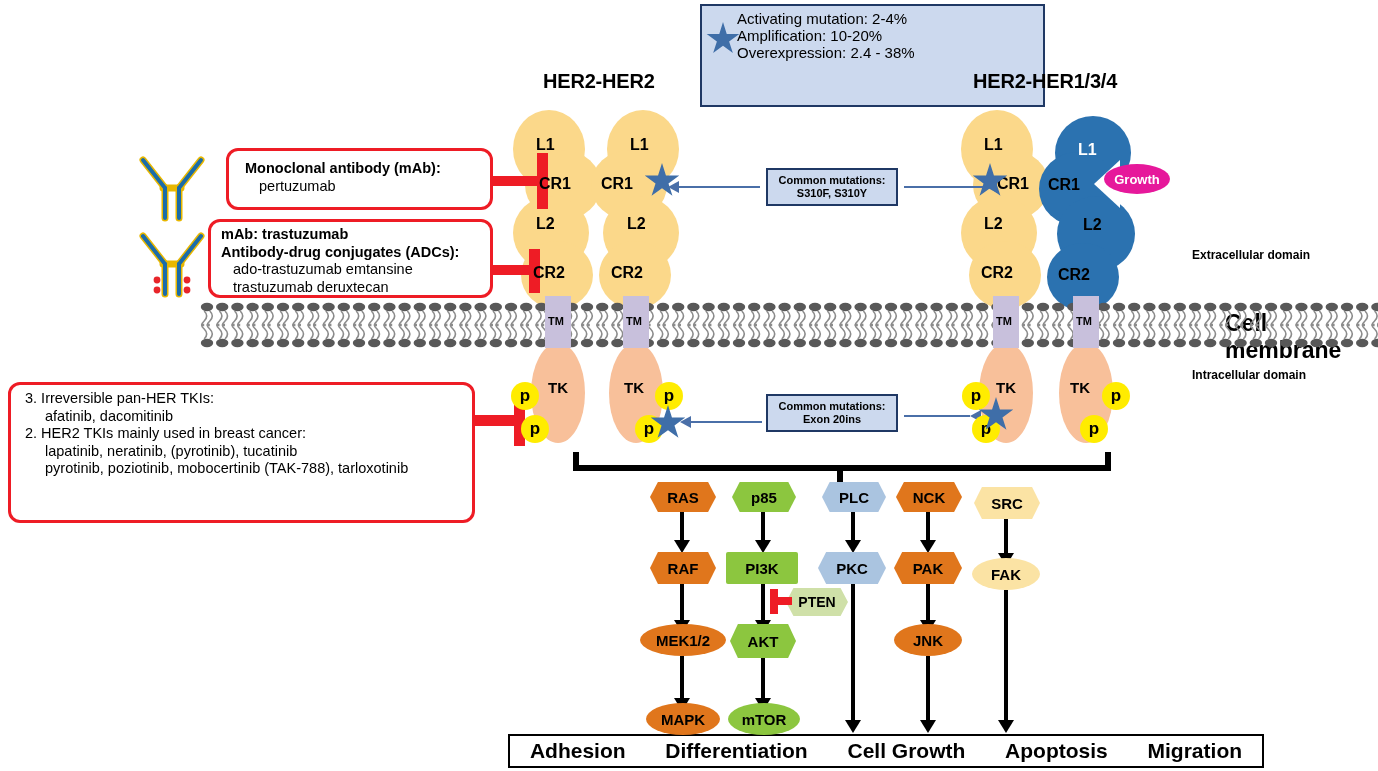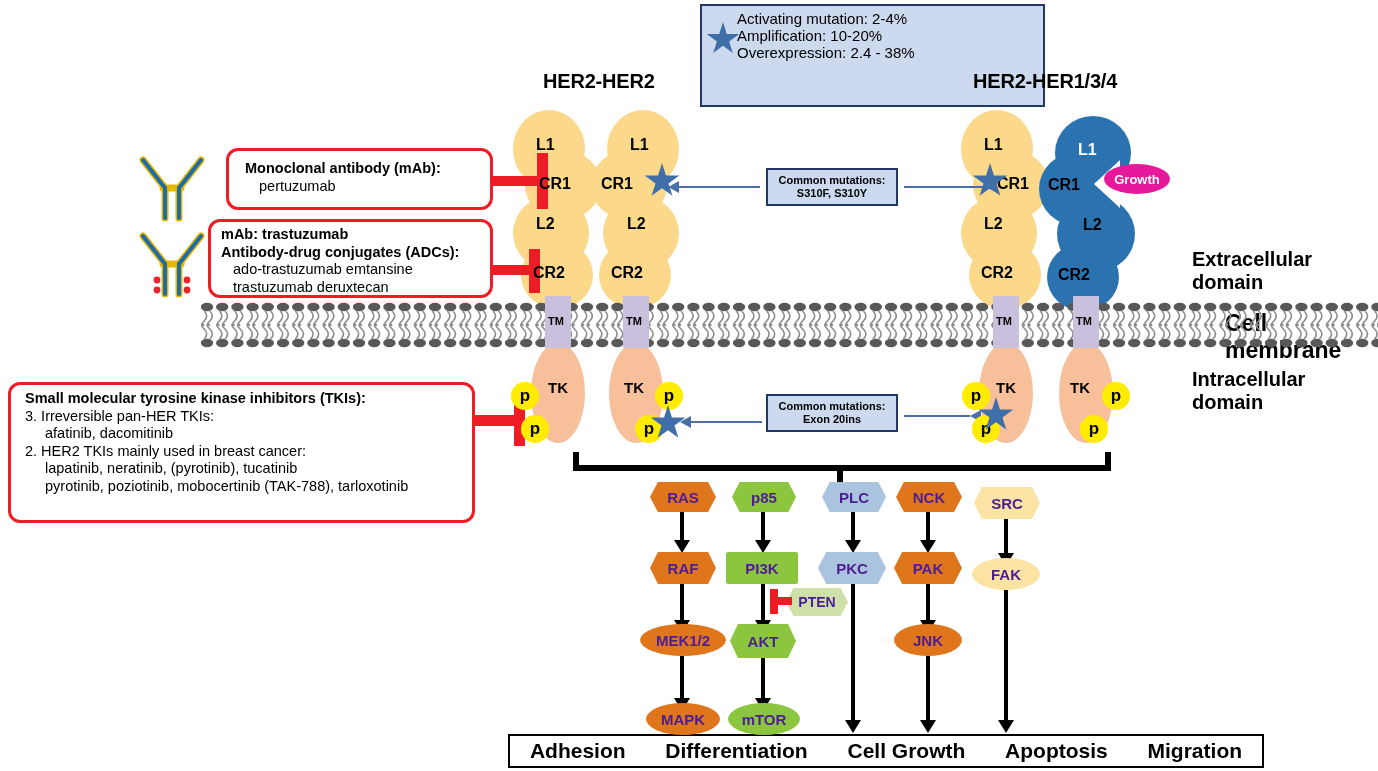--- a/index.html
+++ b/index.html
@@ -1,20 +1,20 @@
 <!DOCTYPE html>
 <html><head>
 <meta charset="utf-8">
 <style>
   html,body{margin:0;padding:0;background:#fff;}
   body{width:1378px;height:771px;font-family:"Liberation Sans",sans-serif;overflow:hidden;}
   #stage{position:relative;width:1378px;height:771px;background:#fff;}
   .abs{position:absolute;}
   .ttl{font-weight:bold;font-size:20px;color:#000;letter-spacing:-.2px;}
-  .domlbl{font-weight:bold;font-size:20px;color:#000;}
+  .domlbl{font-weight:bold;font-size:12px;color:#000;}
   .redbox{border:3px solid #ee1c25;border-radius:12px;background:#fff;box-sizing:border-box;}
   .redbox .ln{font-size:14.5px;color:#000;line-height:17.5px;white-space:nowrap;}
   .redbox .b{font-weight:bold;}
   .bluebox{border:2px solid #1f3864;background:#ccd9ee;box-sizing:border-box;}
   .infobox .h{font-weight:bold;font-size:16px;color:#000;}
   .infobox .r{font-size:15px;color:#000;}
   .infobox .it{font-style:italic;font-size:15px;color:#000;}
   .mutbox{font-weight:bold;font-size:11px;color:#000;text-align:center;line-height:13px;
           display:flex;align-items:center;justify-content:center;}
   .lobe{position:absolute;border-radius:50%;}
@@ -23,21 +23,21 @@
   .lobelbl{position:absolute;font-weight:bold;font-size:16px;color:#000;z-index:6;white-space:nowrap;}
   .lobelbl.w{color:#06294a;}
   .tm{position:absolute;background:#c8c0dc;z-index:4;}
   .tmlbl{position:absolute;font-weight:bold;font-size:11px;color:#000;z-index:7;}
   .tk{position:absolute;background:#f8c09a;border-radius:50%;z-index:3;}
   .tklbl{position:absolute;font-weight:bold;font-size:15px;color:#000;z-index:6;}
   .pdot{position:absolute;width:28px;height:28px;border-radius:50%;background:#ffec00;z-index:7;
         display:flex;align-items:center;justify-content:center;font-weight:bold;font-size:17px;color:#000;}
   .redbar{position:absolute;background:#ee1c25;}
   .node{position:absolute;display:flex;align-items:center;justify-content:center;
-         font-weight:bold;font-size:15px;color:#4c1d95;z-index:5;}
+         font-weight:bold;font-size:15px;color:#000000;z-index:5;}
   .hexa{clip-path:polygon(12% 0,88% 0,100% 50%,88% 100%,12% 100%,0 50%);}
   .ell{border-radius:50%;}
   .rect{border-radius:2px;}
   .arr{position:absolute;background:#000;width:4px;z-index:2;}
   .arrhead{position:absolute;width:0;height:0;border-left:8px solid transparent;border-right:8px solid transparent;border-top:13px solid #000;z-index:2;}
   .bluearr{position:absolute;height:2px;background:#4a6fa8;z-index:6;}
   .bluehead{position:absolute;width:0;height:0;border-top:6px solid transparent;border-bottom:6px solid transparent;z-index:6;}
   .outcome{position:absolute;border:2px solid #000;background:#fff;box-sizing:border-box;
            display:flex;align-items:center;justify-content:space-around;}
   .outcome span{font-weight:bold;font-size:21px;color:#000;}
@@ -680,21 +680,20 @@
   <div class="abs redbox" style="left:208px;top:219px;width:285px;height:79px;padding:4px 0 0 10px">
     <div class="ln b">mAb: trastuzumab</div>
     <div class="ln b">Antibody-drug conjugates (ADCs):</div>
     <div class="ln" style="padding-left:12px">ado-trastuzumab emtansine</div>
     <div class="ln" style="padding-left:12px">trastuzumab deruxtecan</div>
   </div>
   <div class="redbar" style="left:490px;top:265px;width:42px;height:10px"></div>
   <div class="redbar" style="left:529px;top:249px;width:11px;height:44px"></div>
 
   <div class="abs redbox" style="left:8px;top:382px;width:467px;height:141px;padding:5px 0 0 14px">
-    <div class="ln b">Small molecular tyrosine kinase inhibitors (TKIs):</div>
     <div class="ln">3. Irreversible pan-HER TKIs:</div>
     <div class="ln" style="padding-left:20px">afatinib, dacomitinib</div>
     <div class="ln">2. HER2 TKIs mainly used in breast cancer:</div>
     <div class="ln" style="padding-left:20px">lapatinib, neratinib, (pyrotinib), tucatinib</div>
     <div class="ln" style="padding-left:20px">pyrotinib, poziotinib, mobocertinib (TAK-788), tarloxotinib</div>
   </div>
   <div class="redbar" style="left:473px;top:415px;width:48px;height:11px"></div>
   <div class="redbar" style="left:514px;top:396px;width:11px;height:50px"></div>
 
   <div class="bracket" style="left:572px;top:452px">

